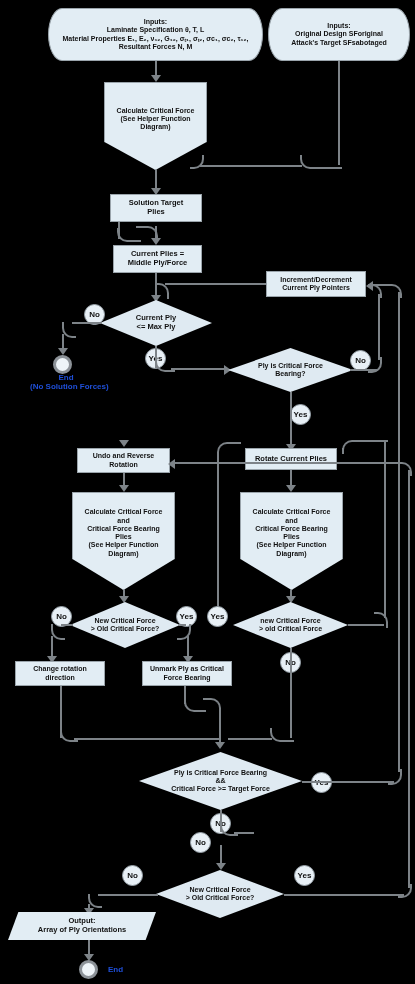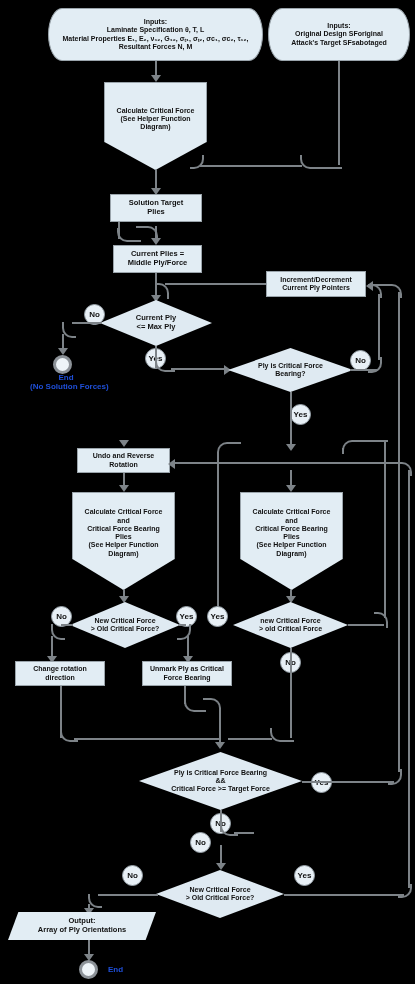--- a/index.html
+++ b/index.html
@@ -202,20 +202,25 @@
   <div class="node rect" style="left:77px;top:448px;width:93px;height:25px;font-size:7px;">
     <div class="txt">
       <div>Undo and Reverse</div>
       <div>Rotation</div>
     </div>
   </div>
   <div class="arw arw-d" style="left:119px;top:440px;"></div>
   <div class="ln vl" style="left:123px;top:473px;height:14px;"></div>
   <div class="arw arw-d" style="left:119px;top:485px;"></div>
 
+  <div class="node rect" style="left:245px;top:448px;width:92px;height:22px;font-size:7.5px;">
+    <div class="txt">
+      <div>Rotate Current Plies</div>
+    </div>
+  </div>
   <div class="ln vl" style="left:290px;top:470px;height:17px;"></div>
   <div class="arw arw-d" style="left:286px;top:485px;"></div>
 
   <div class="node penta" style="left:72px;top:492px;width:103px;height:98px;font-size:7px;background:transparent;">
     <div class="shape"></div>
     <div class="txt" style="margin-bottom:16px;">
       <div>Calculate Critical Force</div>
       <div>and</div>
       <div>Critical Force Bearing</div>
       <div>Plies</div>

